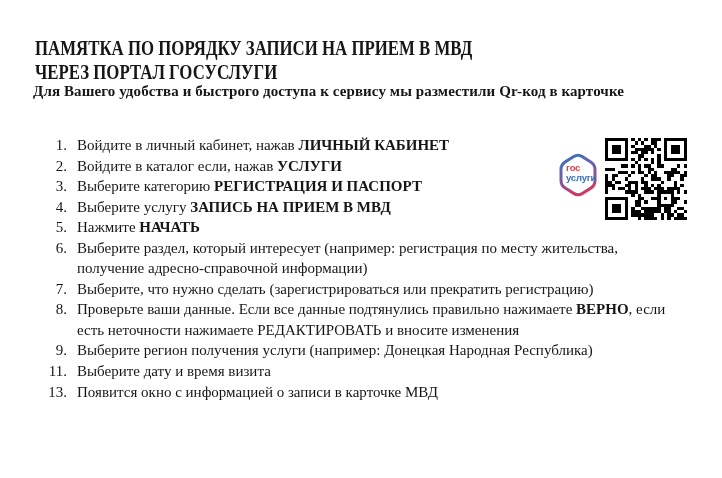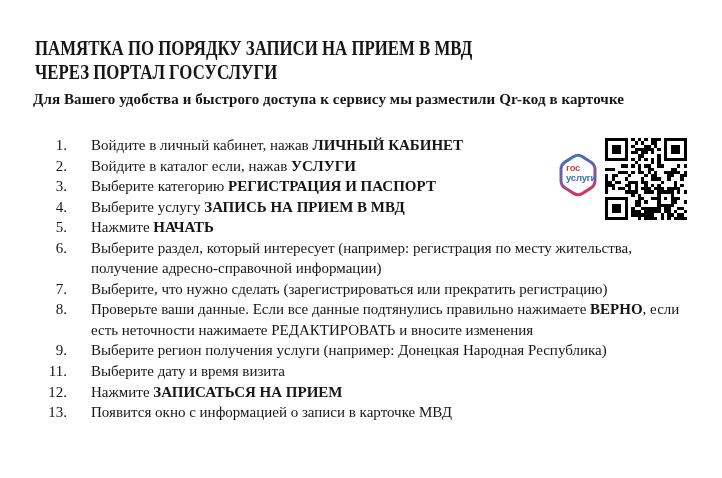--- a/index.html
+++ b/index.html
@@ -7,30 +7,30 @@
     width:722px;height:478px;position:relative;overflow:hidden;
     background:#ffffff;color:#161616;
     font-family:"Liberation Serif", serif;
   }
   .title{
     position:absolute;left:35px;top:36px;
     font-weight:700;font-size:21px;line-height:24px;
     transform:scaleX(.80);transform-origin:0 0;white-space:nowrap;
   }
   .subtitle{
-    position:absolute;left:33px;top:91px;
+    position:absolute;left:33px;top:83px;
     font-weight:700;font-size:15px;white-space:nowrap;letter-spacing:.1px;
   }
   .steps{
     position:absolute;left:46px;top:135px;width:634px;
     font-size:15px;line-height:20.55px;
   }
   .step{display:flex}
   .step-num{flex:0 0 21px;text-align:right}
-  .step-text{margin-left:24px;width:603px}
+  .step-text{margin-left:10px;width:603px}
   .b{font-weight:700}
   .logo-svg{position:absolute;left:556px;top:151px}
   .qr-svg{position:absolute;left:605px;top:138px}
   .logo-text{font-family:"Liberation Sans", sans-serif;font-weight:700;font-size:9.5px;letter-spacing:-.2px}
 </style>
 </head>
 <body>
 
 <div class="title">
   <div>ПАМЯТКА ПО ПОРЯДКУ ЗАПИСИ НА ПРИЕМ В МВД</div>
@@ -72,24 +72,20 @@
       <span class="step-num">8.</span>
       <span class="step-text"><span>Проверьте ваши данные. Если все данные подтянулись правильно нажимаете </span><span class="b">ВЕРНО</span><span>, если есть неточности нажимаете РЕДАКТИРОВАТЬ и вносите изменения</span></span>
     </div>
     <div class="step">
       <span class="step-num">9.</span>
       <span class="step-text"><span>Выберите регион получения услуги (например: Донецкая Народная Республика)</span></span>
     </div>
     <div class="step">
       <span class="step-num">11.</span>
       <span class="step-text"><span>Выберите дату и время визита</span></span>
-    </div>
-    <div class="step">
-      <span class="step-num">12.</span>
-      <span class="step-text"><span>Нажмите </span><span class="b">ЗАПИСАТЬСЯ НА ПРИЕМ</span></span>
     </div>
     <div class="step">
       <span class="step-num">13.</span>
       <span class="step-text"><span>Появится окно с информацией о записи в карточке МВД</span></span>
     </div>
   </div>
 
 <svg class="logo-svg" width="44" height="48" viewBox="0 0 44 48">
   <defs>
     <linearGradient id="hexgrad" x1="0.2" y1="0" x2="0.5" y2="1">

